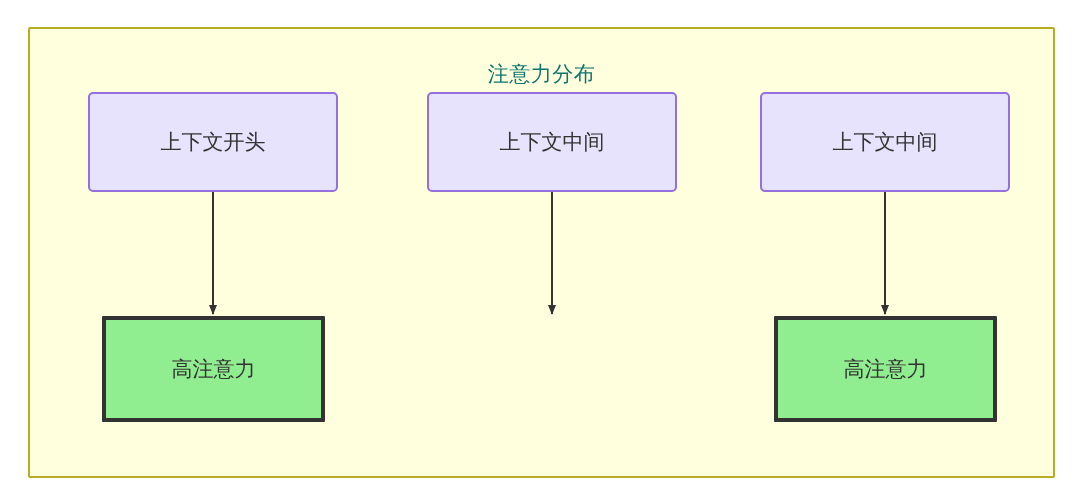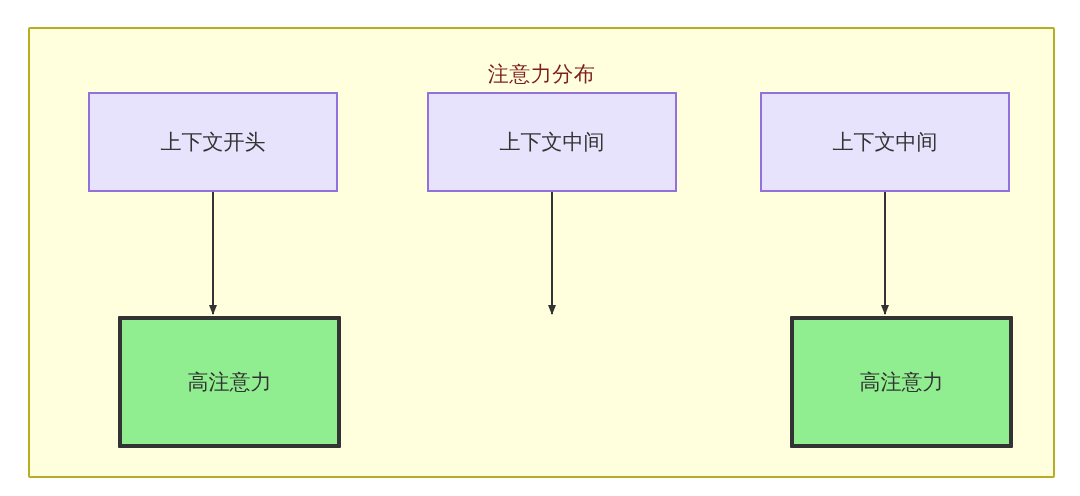--- a/index.html
+++ b/index.html
@@ -34,58 +34,57 @@
     border-radius: 2px;
   }
 
   .subgraph-title {
     position: absolute;
     left: 0;
     top: 31px;
     width: 100%;
     text-align: center;
     font-size: 21px;
-    color: #7f1d1d;
+    color: #0f766e;
     letter-spacing: 0.5px;
     white-space: nowrap;
   }
 
   
   .node {
     position: absolute;
     box-sizing: border-box;
     display: flex;
     align-items: center;
     justify-content: center;
     text-align: center;
     color: #333333;
     white-space: nowrap;
   }
 
   .node-context {
     background: #e8e3fc;
     border: 2px solid #9370db;
-    border-radius: 0;
+    border-radius: 5px;
     font-size: 21px;
     width: 250px;
     height: 100px;
     top: 92px;
   }
   .node-context.c1 { left: 88px; }
   .node-context.c2 { left: 427px; align-items: center; }
   .node-context.c3 { left: 760px; }
 
   .node-attention {
     border: 4px solid #333333;
     border-radius: 1px;
     font-size: 21px;
     width: 223px;
-    height: 132px;
+    height: 106px;
     top: 316px;
-    margin-left: 16px;
   }
   .node-attention.a1 { left: 102px; background: #90ee90; }
   .node-attention.a2 { left: 441px; background: #fa9a9a; }
   .node-attention.a3 { left: 774px; background: #90ee90; }
 
   
   .edge-layer {
     position: absolute;
     left: 0;
     top: 0;

